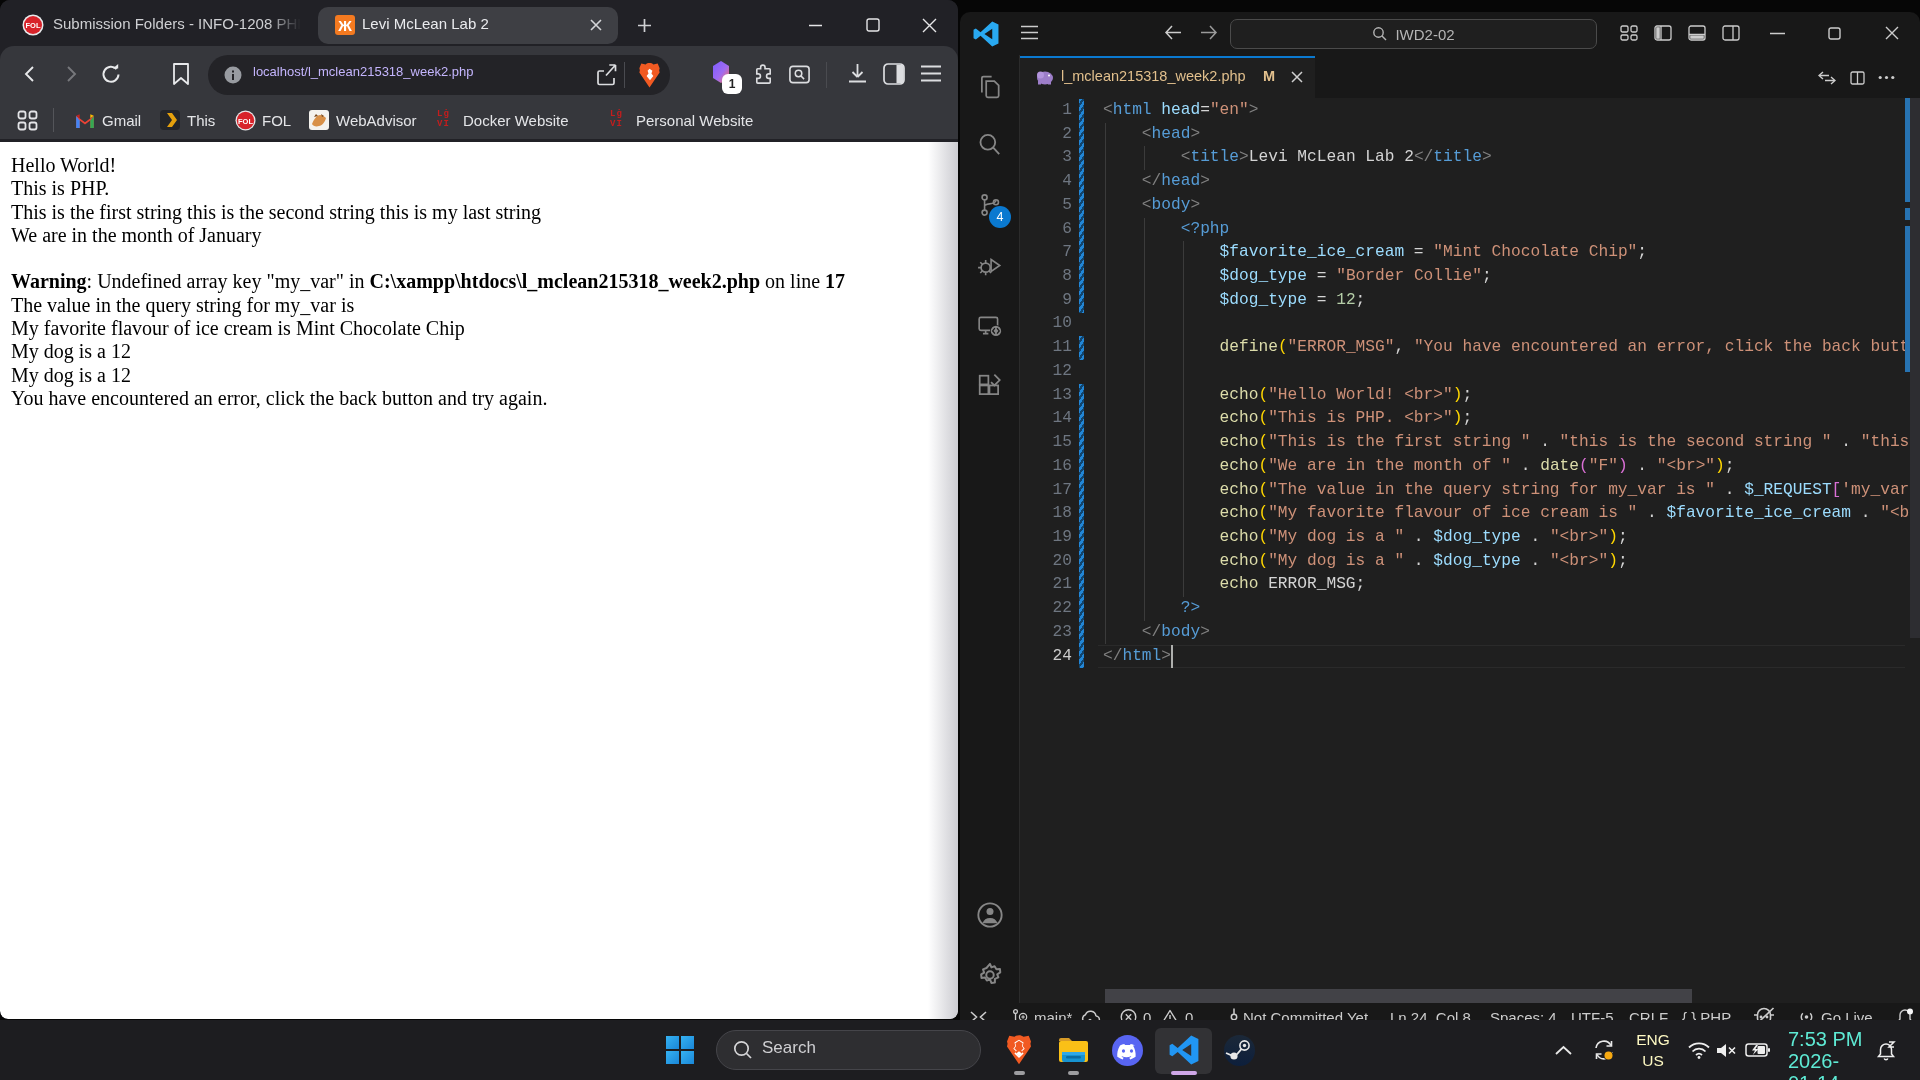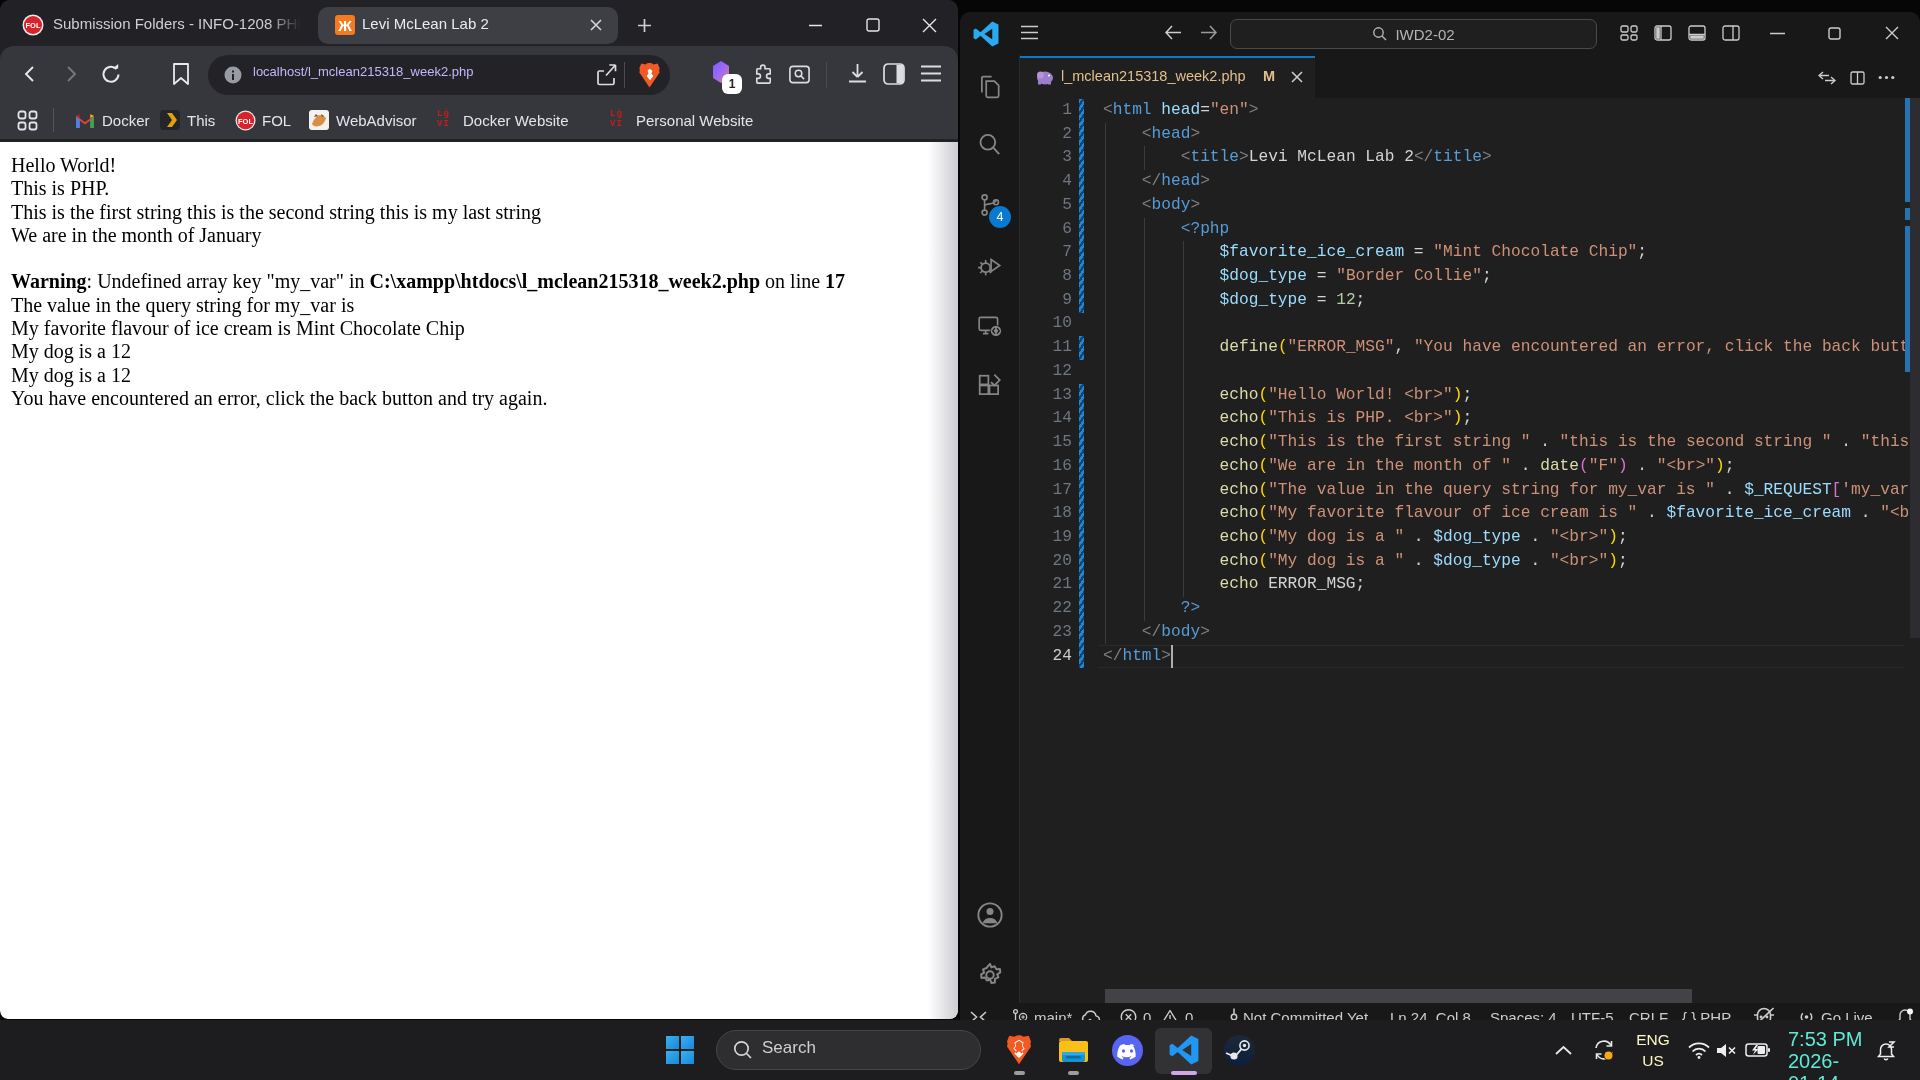--- a/index.html
+++ b/index.html
@@ -146,21 +146,21 @@
       </g>
     </svg>
   <div class="a" style="left:53px;top:108px;width:1px;height:24px;background:#54555a"></div>
   <svg class="a" style="left:75px;top:113px" width="20" height="15" viewBox="0 0 22 17">
       <path d="M1 17V3l10 7.5L21 3v14h-4V8.6L11 13 5 8.6V17z" fill="#ea4335"></path>
       <path d="M1 3.5V17h4V8.6z" fill="#4285f4"></path>
       <path d="M21 3.5V17h-4V8.6z" fill="#34a853"></path>
       <path d="M21 3l-4 3V1.5z" fill="#fbbc04"></path>
       <path d="M1 3l4 3V1.5z" fill="#c5221f"></path>
     </svg>
-  <div class="a bmtxt" style="left:102px;top:112px">Docker</div>
+  <div class="a bmtxt" style="left:102px;top:112px">Gmail</div>
   <svg class="a" style="left:160px;top:110px" width="20" height="20">
       <rect width="20" height="20" rx="4" fill="#24252a"></rect>
       <path d="M7 3h5l5 7-5 7H7l5-7z" fill="#e5a00d"></path>
     </svg>
   <div class="a bmtxt" style="left:187px;top:112px">This</div>
   <svg class="a" style="left:235px;top:110px" width="21" height="21">
       <circle cx="10.5" cy="10.5" r="10" fill="#e8e9eb"></circle>
       <circle cx="10.5" cy="10.5" r="8.7" fill="#d8232a"></circle>
       <text x="10.5" y="13.5" font-size="7.5" font-weight="bold" fill="#fff" text-anchor="middle" font-family="Liberation Sans">FOL</text>
     </svg>

